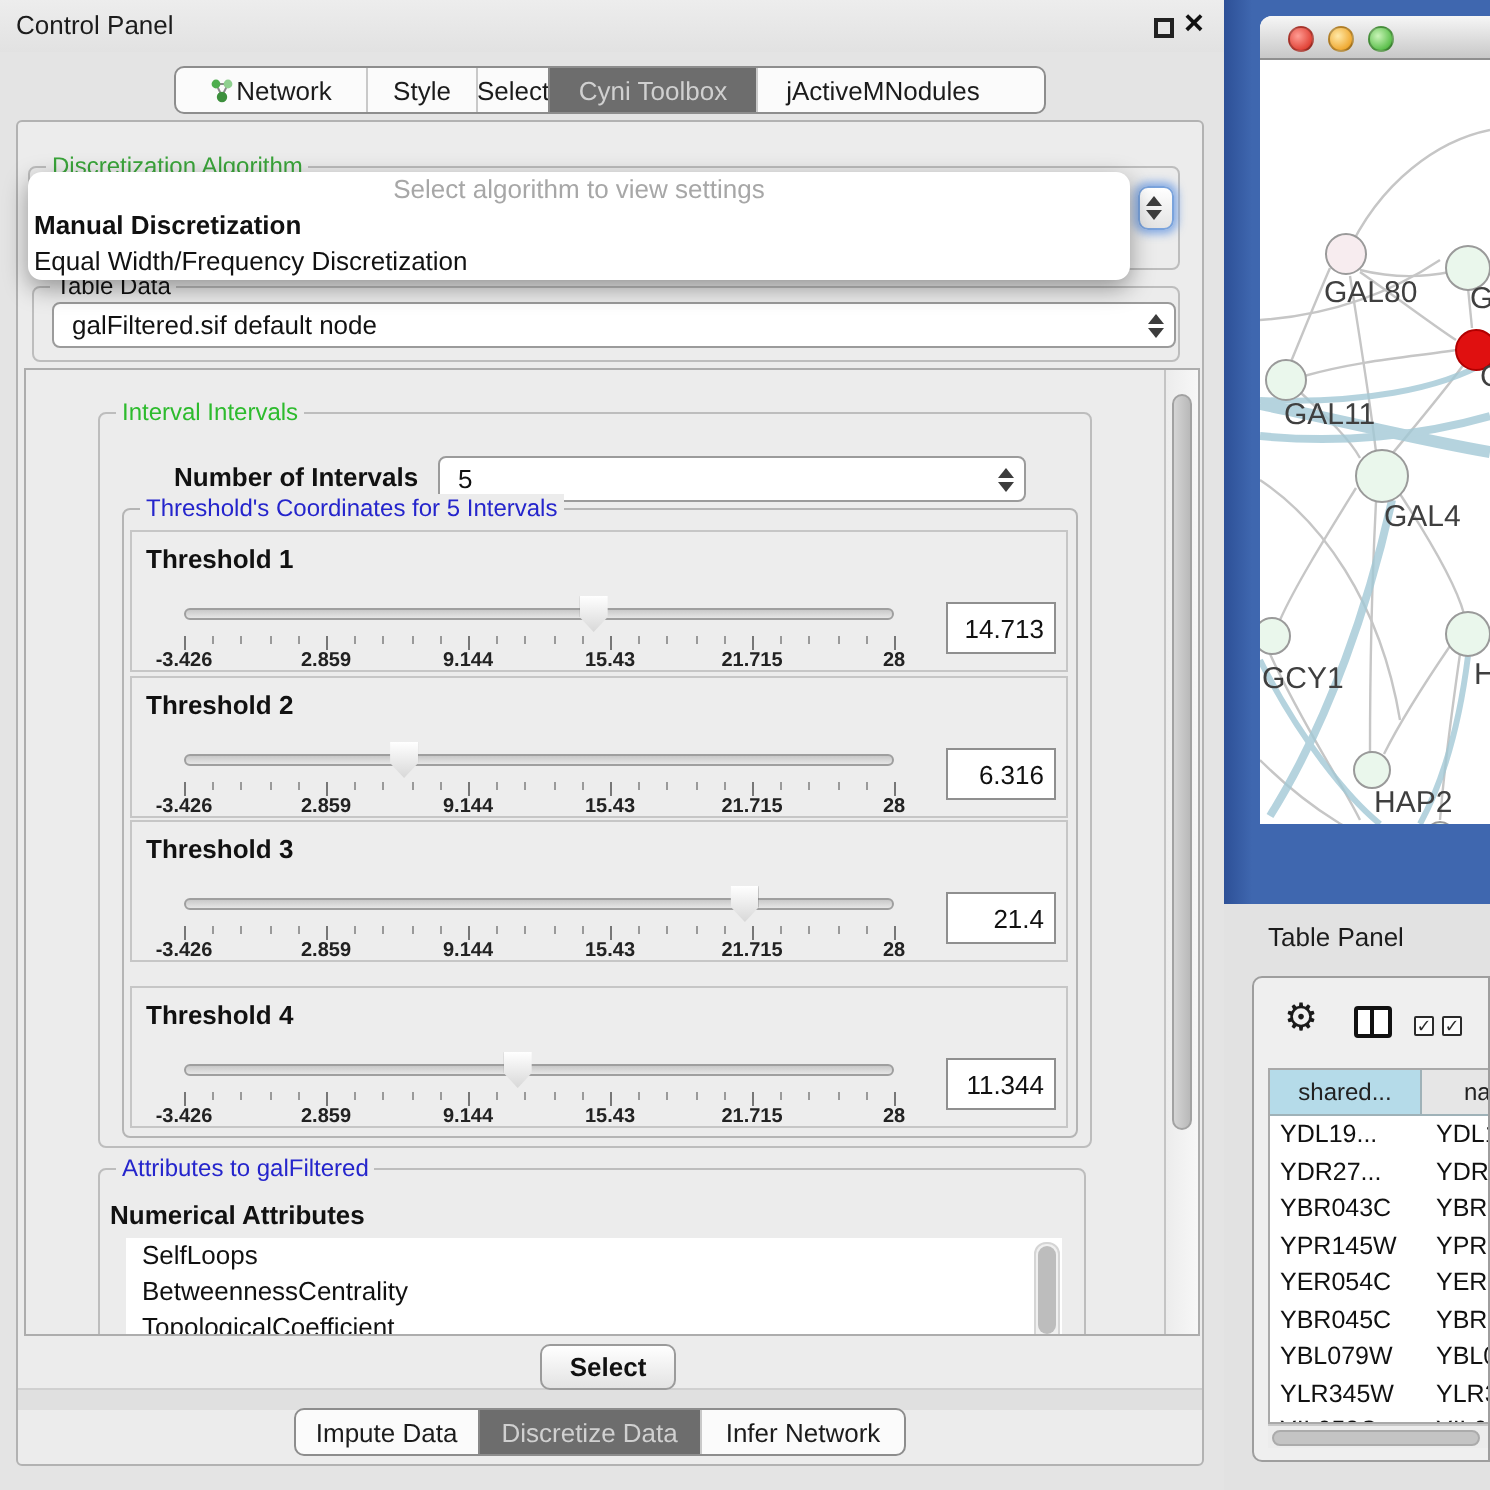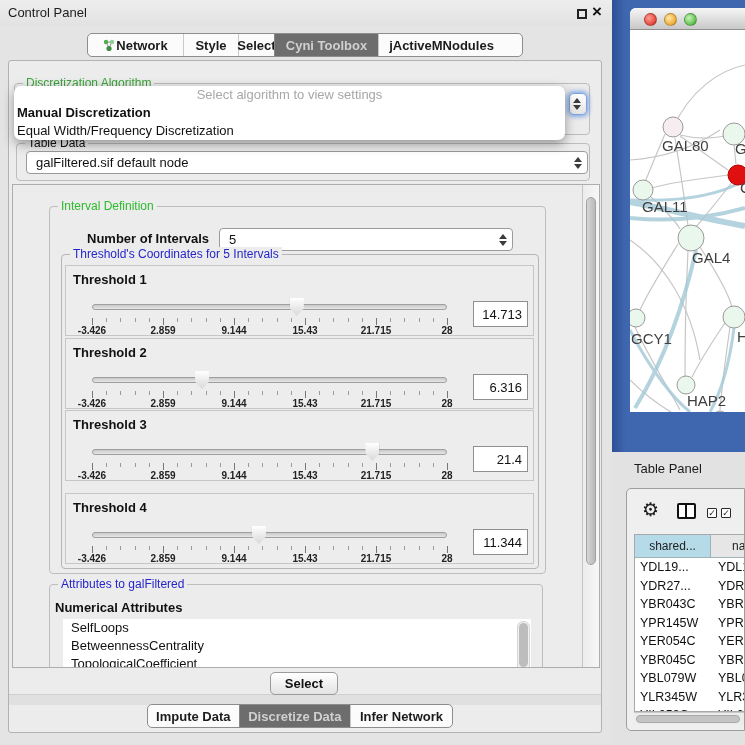--- a/index.html
+++ b/index.html
@@ -9,21 +9,21 @@
   .abs{position:absolute}
 
   
   .cp-titlebar{left:0;top:0;width:612px;height:26px;background:linear-gradient(#ededed,#e2e2e2)}
   .cp-title{left:8px;top:5px;font-size:13px;color:#1c1c1c}
   .float-btn{left:577px;top:9px;width:10px;height:10px;border:2px solid #222;background:transparent}
   .close-btn{left:592px;top:1px;font-size:17px;font-weight:bold;color:#111;line-height:22px}
 
   
   .tabbar{border:1px solid #8d8d8d;border-radius:5px;background:#fbfbfb;display:flex;overflow:hidden}
-  .tab{font-size:13px;font-weight:bold;color:#1b1b1b;display:flex;align-items:center;justify-content:center;gap:0;border-left:1px solid #c9c9c9;height:100%}
+  .tab{font-size:13px;font-weight:normal;color:#1b1b1b;display:flex;align-items:center;justify-content:center;gap:0;border-left:1px solid #c9c9c9;height:100%}
   .tab:first-child{border-left:none}
   .tab.sel{background:#6d6d6d;color:#d0d0d0;border-left:1px solid #888}
 
   .content-panel{left:8px;top:60px;width:594px;height:673px;background:#ececec;border:1px solid #b2b2b2;border-radius:3px}
 
   .group{position:absolute;border:1px solid #bdbdbd;border-radius:4px}
   .glabel{position:absolute;top:-8px;left:8px;font-size:12px;background:#ececec;padding:0 3px;white-space:nowrap}
 
   .combo{position:absolute;background:#fff;border:1px solid #9b9b9b;border-radius:4px;font-size:13px;color:#111}
   .combo .val{position:absolute;left:9px;top:0;line-height:21px;white-space:nowrap}
@@ -150,21 +150,21 @@
     <span class="val">galFiltered.sif default node</span>
     <span class="spin">
         <span class="u" style="display:block"></span>
         <span class="d" style="display:block"></span>
       </span>
   </div>
 
   <div class="abs scrollpane">
 
     <div class="group" style="left:36px;top:21px;width:497px;height:368px">
-      <span class="glabel" style="color:#2dbb2d">Interval Definition</span>
+      <span class="glabel" style="color:#2dbb2d">Interval Intervals</span>
     </div>
     <div class="abs" style="left:74px;top:46px;font-size:13px;font-weight:bold;color:#111">Number of Intervals</div>
     <div class="combo" style="left:206px;top:43px;width:294px;height:23px">
       <span class="val">5</span>
       <span class="spin">
           <span class="u" style="display:block"></span>
           <span class="d" style="display:block"></span>
         </span>
     </div>
 

